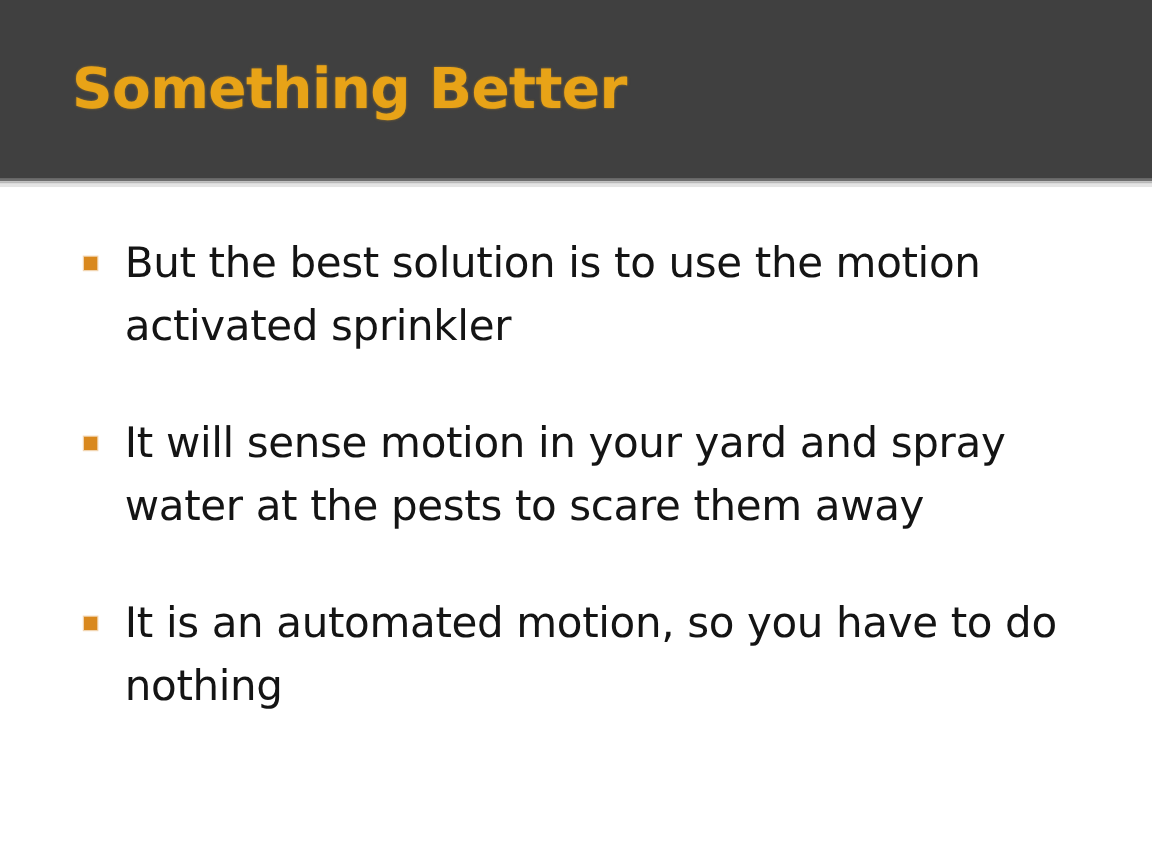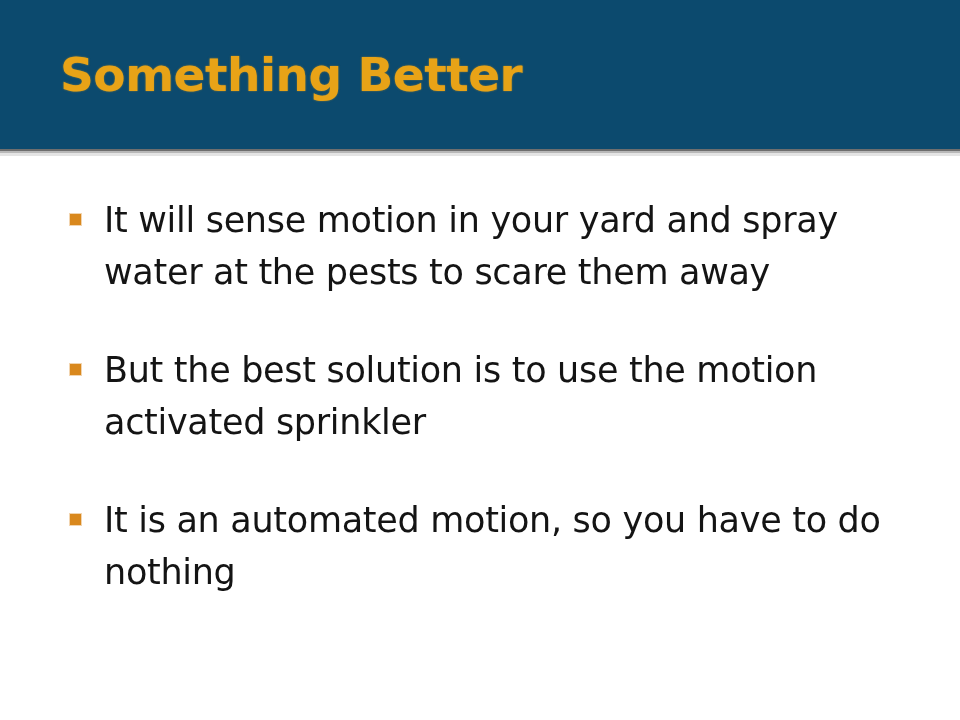--- a/index.html
+++ b/index.html
@@ -22,21 +22,21 @@
     box-sizing: border-box;
   }
 
   
   .title-banner {
     position: absolute;
     left: 0;
     top: 0;
     width: 960px;
     height: 149px;
-    background: #0c4a6e;
+    background: #404040;
     overflow: hidden;
   }
 
   .title-text {
     position: absolute;
     left: 60px;
     top: 46px;
     margin: 0;
     font-family: "DejaVu Sans", "Liberation Sans", sans-serif;
     font-size: 47px;
@@ -137,26 +137,26 @@
     <div class="sep-line-a"></div>
     <div class="sep-line-b"></div>
     <div class="sep-line-c"></div>
   </div>
 
   <div class="body-area">
     <ul class="bullet-list">
 
       <li class="bullet-item">
         <span class="bullet-marker"></span>
-        <span class="bullet-text">It will sense motion in your yard and spray water at the pests to scare them away</span>
+        <span class="bullet-text">But the best solution is to use the motion activated sprinkler</span>
       </li>
 
       <li class="bullet-item">
         <span class="bullet-marker"></span>
-        <span class="bullet-text">But the best solution is to use the motion activated sprinkler</span>
+        <span class="bullet-text">It will sense motion in your yard and spray water at the pests to scare them away</span>
       </li>
 
       <li class="bullet-item">
         <span class="bullet-marker"></span>
         <span class="bullet-text">It is an automated motion, so you have to do nothing</span>
       </li>
 
     </ul>
   </div>
 

